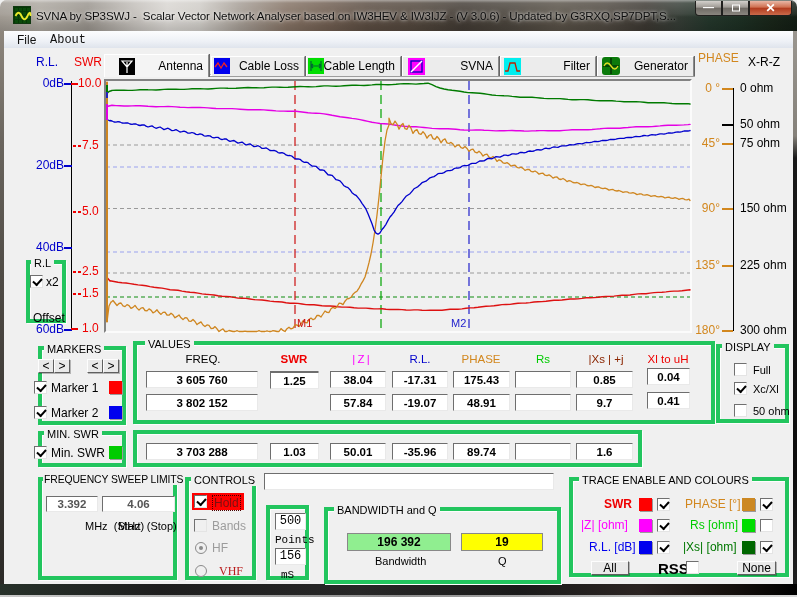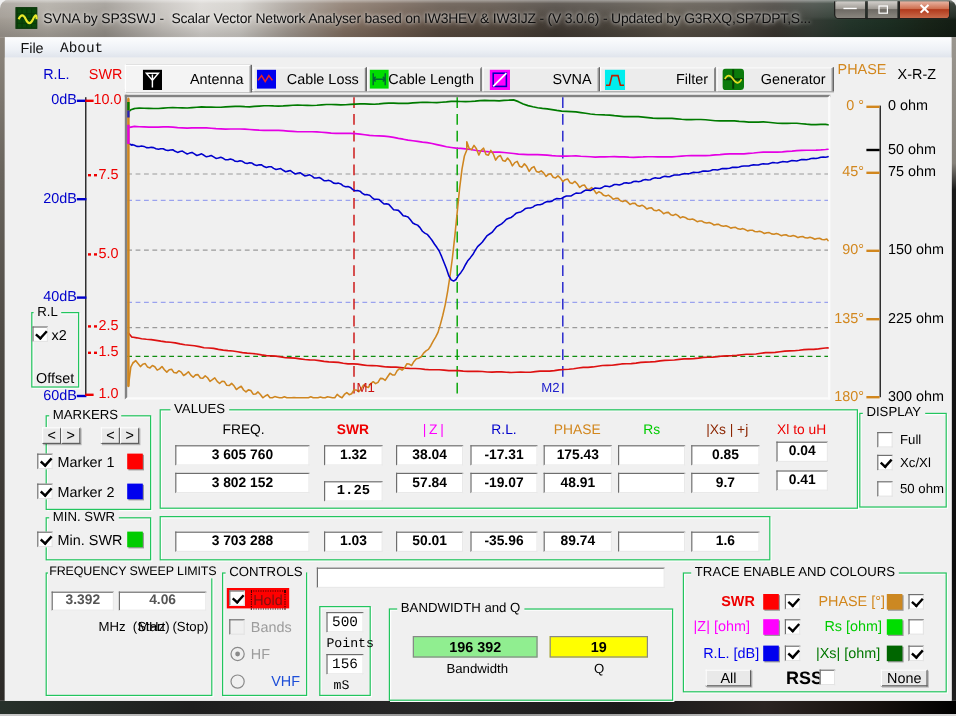--- a/index.html
+++ b/index.html
@@ -24,21 +24,21 @@
 .wb.mid { width:27px; }
 .wb span { position:absolute; left:50%; top:50%; transform:translate(-50%,-50%); color:#fff; font-weight:bold; }
 #menubar { left:4px; top:31px; width:789px; height:17px; background:linear-gradient(180deg,#fcfdfe,#eef1f6 60%,#dfe4ec); font-size:12px; color:#111; }
 #menubar span { position:absolute; top:2px; }
 #borderL { left:0; top:31px; width:4px; height:553px; background:linear-gradient(180deg,#8d867d,#6a655e 20%,#4f4b45 45%,#3c3935 70%,#2c2a27); }
 #borderR { left:793px; top:31px; width:4px; height:553px; background:linear-gradient(180deg,#9a968f,#85817a 19%,#191919 23%,#0c0c0c 80%,#202020); }
 #borderB { left:0; top:584px; width:797px; height:13px; background:linear-gradient(90deg,#27312a,#1e1e1e 20%,#272727 45%,#1a1a1a 65%,#2b2422 80%,#15100d 92%,#000); }
 #borderB:after{ content:""; position:absolute; left:0; bottom:0; width:100%; height:2px; background:linear-gradient(90deg,#c9c9c9,#8f8f8f 50%,#d9d9d9); }
 #content { left:4px; top:48px; width:789px; height:536px; background:#f0f0f0; }
 
-.grp { position:absolute; border:1px solid #22c55e; box-shadow:1px 1px 0 #fdfdfd inset, 1px 1px 0 #fdfdfd; }
+.grp { position:absolute; border:4px solid #22c55e; box-shadow:1px 1px 0 #fdfdfd inset, 1px 1px 0 #fdfdfd; }
 .grp > .lbl { position:absolute; top:-7px; left:8px; background:#f0f0f0; padding:0 3px; font-size:11px; color:#000; white-space:nowrap; }
 .sunk { position:absolute; background:#fff; border:1px solid; border-color:#6e6e6e #e9e9e9 #e9e9e9 #6e6e6e; }
 .sunk .v { position:absolute; left:0; right:0; top:50%; transform:translateY(-54%); text-align:center; font-weight:bold; font-size:11.5px; color:#000; white-space:nowrap;}
 .cb { position:absolute; width:13px; height:13px; background:#fff; border:1px solid; border-color:#707070 #e4e4e4 #e4e4e4 #707070; }
 .cb.chk:after { content:""; position:absolute; left:2px; top:2px; width:7px; height:4px; border-left:2px solid #000; border-bottom:2px solid #000; transform:rotate(-48deg); }
 .cb.dis { background:#f0f0f0; }
 .radio { position:absolute; width:12px; height:12px; border-radius:50%; background:#fff; border:1px solid #8a8a8a; }
 .radio.dis { background:#f0f0f0; }
 .radio.on:after { content:""; position:absolute; left:3px; top:3px; width:4px; height:4px; border-radius:50%; background:#8a8a8a; }
 .btn { position:absolute; background:#e9e9e9; border:1px solid; border-color:#fdfdfd #5f5f5f #5f5f5f #fdfdfd; box-shadow:1px 1px 0 rgba(0,0,0,.25); font-size:12px; text-align:center; color:#000; }
@@ -228,21 +228,21 @@
 <div class="sunk" style="left:146px;top:371px;width:112px;height:17px;">
     <div class="v">3 605 760</div>
   </div>
 <div class="sunk" style="left:146px;top:394px;width:112px;height:17px;">
     <div class="v">3 802 152</div>
   </div>
 <div class="abs" style="left:294px;top:353px;transform:translateX(-50%);font-size:11.5px;font-weight:bold;color:#ee0000;white-space:nowrap;">SWR</div>
 <div class="sunk" style="left:270px;top:371px;width:49px;height:17px;">
     <div class="v">1.32</div>
   </div>
-<div class="sunk" style="left:270px;top:401px;width:49px;height:17px;font-family:Liberation Mono, monospace;">
+<div class="sunk" style="left:270px;top:372px;width:49px;height:17px;">
     <div class="v">1.25</div>
   </div>
 <div class="abs" style="left:361px;top:353px;transform:translateX(-50%);font-size:11.5px;color:#ff00ff;white-space:nowrap;">| Z |</div>
 <div class="sunk" style="left:330px;top:371px;width:56px;height:17px;">
     <div class="v">38.04</div>
   </div>
 <div class="sunk" style="left:330px;top:394px;width:56px;height:17px;">
     <div class="v">57.84</div>
   </div>
 <div class="abs" style="left:420px;top:353px;transform:translateX(-50%);font-size:11.5px;color:#0000cc;white-space:nowrap;">R.L.</div>
@@ -329,21 +329,21 @@
 <div class="grp" style="left:185px;top:477px;width:71px;height:103px;">
   <div class="lbl" style="left:2px;">CONTROLS</div>
   <div style="position:absolute;left:3px;top:12px;width:52px;height:17px;background:#f00;"></div>
   <div class="cb chk" style="left:5px;top:14px;"></div>
   <div class="t12" style="left:23px;top:14px;color:#7b1010;border:1px dotted #400;padding:0 1px;">Hold</div>
   <div class="cb dis" style="left:5px;top:38px;"></div>
   <div class="t12" style="left:23px;top:38px;color:#9c9c9c;">Bands</div>
   <div class="radio dis on" style="left:6px;top:61px;"></div>
   <div class="t12" style="left:23px;top:60px;color:#9c9c9c;">HF</div>
   <div class="radio dis" style="left:6px;top:84px;"></div>
-  <div class="t12" style="left:40px;top:83px;color:#1d4ed8;">VHF</div>
+  <div class="t12" style="left:30px;top:83px;color:#b91c1c;font-family:Liberation Serif, serif;">VHF</div>
 </div>
 
 <div class="grp" style="left:266px;top:505px;width:43px;height:75px;font-family:Liberation Mono, monospace;">
   <div class="sunk" style="left:5px;top:4px;width:31px;height:17px;">
       <div class="v" style="font-weight:normal;font-size:12px;">500</div>
     </div>
   <div class="t" style="left:5px;top:25px;">Points</div>
   <div class="sunk" style="left:5px;top:39px;width:31px;height:17px;">
       <div class="v" style="font-weight:normal;font-size:12px;">156</div>
     </div>

